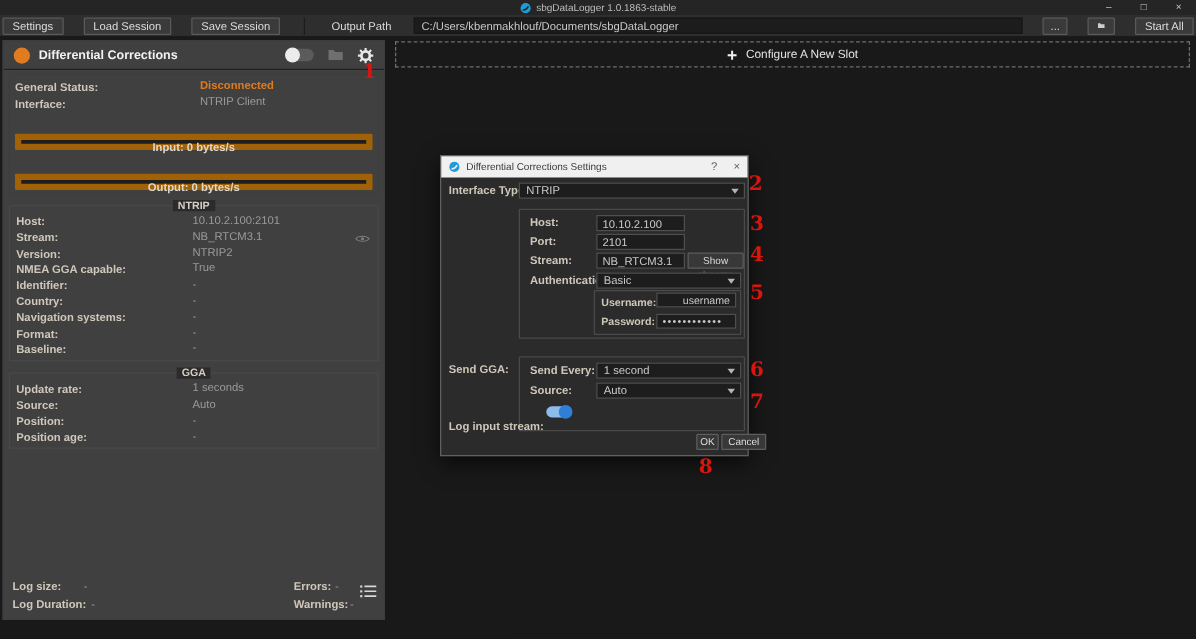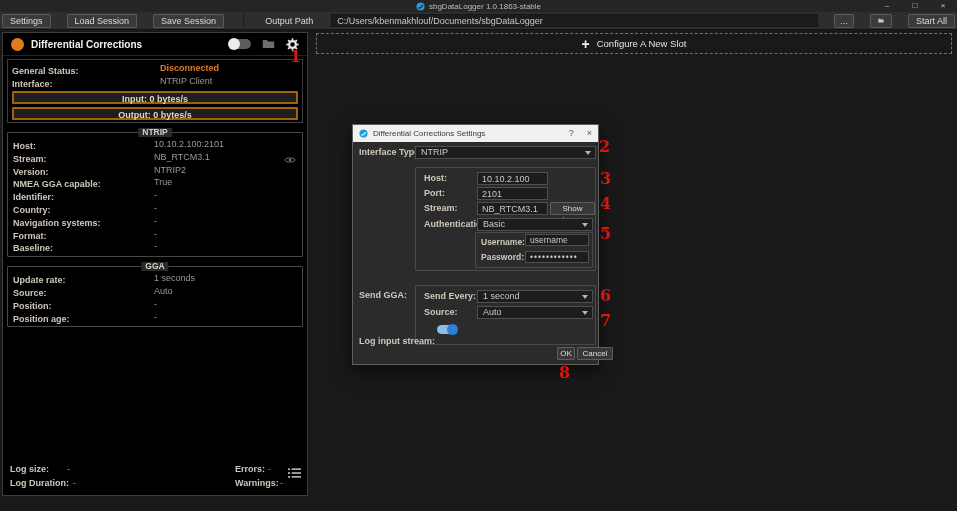--- a/index.html
+++ b/index.html
@@ -18,37 +18,37 @@
   .tbtn{height:14px;line-height:12px;padding:0 7px;background:#3a3a3a;border:1px solid #5a5a5a;border-radius:1px;color:#dcdcdc;font-size:9px;white-space:nowrap;}
   .tsep{width:1px;height:14px;background:#1c1c1c;margin:0 3px;}
   .tlabel{font-size:9px;color:#dadada;white-space:nowrap;padding:0 2px;}
   .tinput{flex:1;height:13px;background:#1c1c1c;border:1px solid #161616;color:#c9c9c9;font-size:9px;padding:0 5px;outline:none;}
   .icon-btn{display:flex;align-items:center;justify-content:center;}
 
   
   .main{position:relative;height:481px;background:#191919;}
 
   
-  .panel{position:absolute;left:2px;top:2px;width:306px;height:464px;background:#000000;border:1px solid #3d3d3d;}
+  .panel{position:absolute;left:2px;top:2px;width:306px;height:464px;background:#404040;border:1px solid #3d3d3d;}
   .phead{height:23px;display:flex;align-items:center;gap:7px;padding:0 8px;border-bottom:1px solid #212121;}
   .slot-dot{width:13px;height:13px;border-radius:50%;background:#e07b20;}
   .ptitle{font-size:10px;font-weight:bold;color:#f2f2f2;}
   .phead-right{margin-left:auto;display:flex;align-items:center;gap:11px;}
   .toggle{position:relative;width:22px;height:10px;border-radius:5px;}
   .toggle.off{background:#5b5b5b;}
   .toggle.off .knob{position:absolute;left:-1px;top:-1px;width:12px;height:12px;border-radius:50%;background:#ececec;}
   .toggle.on{background:#8bbcec;}
   .toggle.on .knob{position:absolute;right:-1px;top:-1px;width:12px;height:12px;border-radius:50%;background:#2f7fd6;}
 
   .status-frame{margin:3px 4px 0;border:1px solid #3e3e3e;padding:2px 0 1px;}
   .srow{position:relative;height:13px;line-height:13px;padding-left:4px;}
   .lab{font-size:9px;font-weight:bold;color:#cfc7ba;}
   .val{position:absolute;left:152px;top:0;font-size:9px;color:#9a9a9a;}
   .val.orange{color:#e07b20;font-weight:bold;}
-  .bar{margin:3px 4px;height:13px;line-height:12px;background:#1e1e1e;border:2px solid #a16207;border-radius:1px;text-align:center;font-size:9px;font-weight:bold;color:#ded8cd;}
+  .bar{margin:19px 4px;height:13px;line-height:12px;background:#1e1e1e;border:5px solid #a16207;border-radius:1px;text-align:center;font-size:9px;font-weight:bold;color:#ded8cd;}
 
   .group{position:relative;margin:9px 4px 0;border:1px solid #484848;border-radius:1px;padding:5px 0 3px;}
   .legend{position:absolute;top:-5px;left:50%;transform:translateX(-50%);background:#2b2b2b;padding:0 4px;font-size:8.5px;font-weight:bold;color:#d6cec2;line-height:9px;}
   .frow{position:relative;height:12.8px;line-height:12.8px;padding-left:5px;}
   .frow .val{left:146px;}
   .eye{position:absolute;right:6px;top:2px;}
 
   .pfoot{position:absolute;left:7px;right:6px;bottom:5px;height:26px;}
   .pfoot span{position:absolute;font-size:9px;}
   .f-lab{font-weight:bold;color:#cfc7ba;}
@@ -236,21 +236,21 @@
         <span class="dlab" style="left:8px;top:34px;">Stream:</span>
         <input class="tinp" style="left: 61px; top: 34px; width: 71px;" value="NB_RTCM3.1">
         <button class="dbtn" style="left:134px;top:34px;width:45px;height:13px;">Show streams</button>
         <span class="dlab" style="left:8px;top:50px;">Authentication:</span>
         <div class="combo" style="left:61px;top:50px;width:116px;">
           <span>Basic</span>
           <span class="arrow"></span>
         </div>
         <div class="gbox" style="left:59px;top:64px;width:118px;height:36px;">
           <span class="dlab" style="left:5px;top:3px;font-size:8.5px;">Username:</span>
-          <input class="tinp" style="left: 49px; top: 1px; width: 64px; height: 12px; font-size: 8.5px;" value="username">
+          <input class="tinp" style="left: 49px; top: 1px; width: 64px; height: 12px; font-size: 8.5px; text-align: right;" value="username">
           <span class="dlab" style="left:5px;top:18px;font-size:8.5px;">Password:</span>
           <input class="tinp" style="left: 49px; top: 18px; width: 64px; height: 12px; font-size: 8.5px; letter-spacing: 1px;" value="••••••••••••">
         </div>
       </div>
 
       <span class="dlab" style="left:6px;top:164px;">Send GGA:</span>
       <div class="gbox" style="left:62px;top:160px;width:181px;height:60px;">
         <span class="dlab" style="left:8px;top:4px;">Send Every:</span>
         <div class="combo" style="left:61px;top:4px;width:116px;">
           <span>1 second</span>

